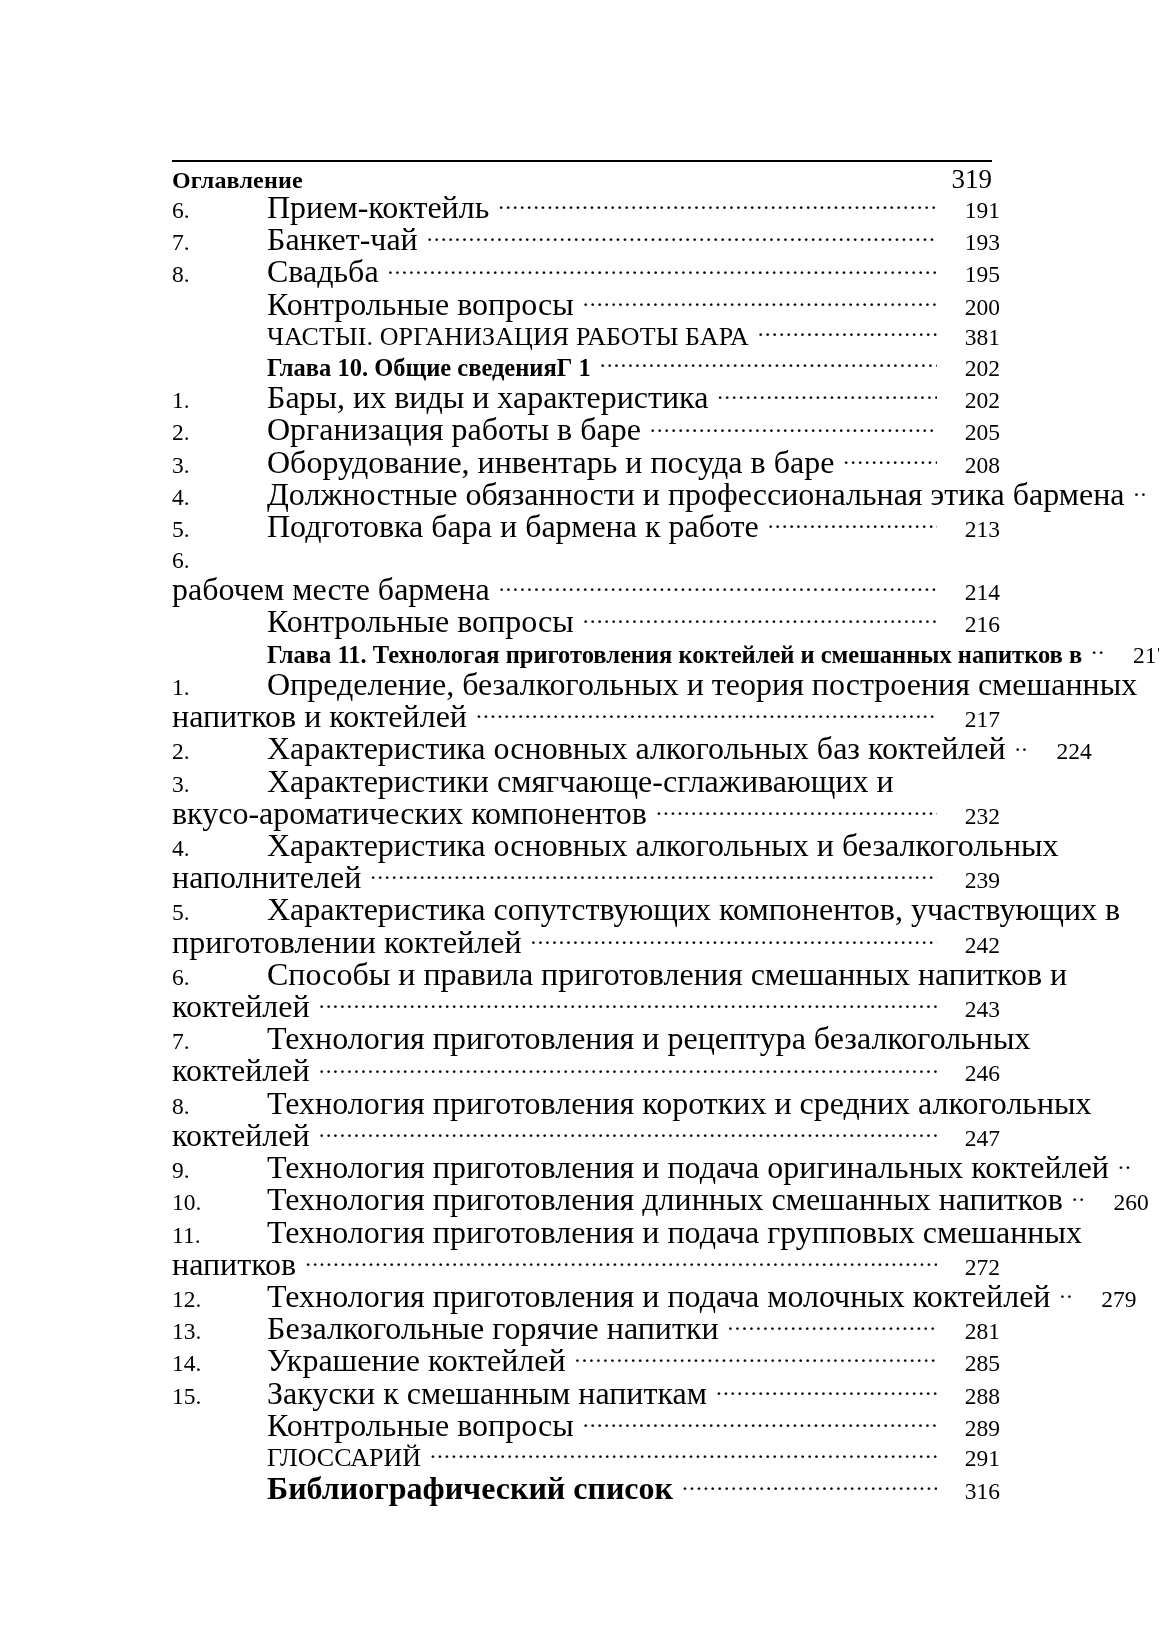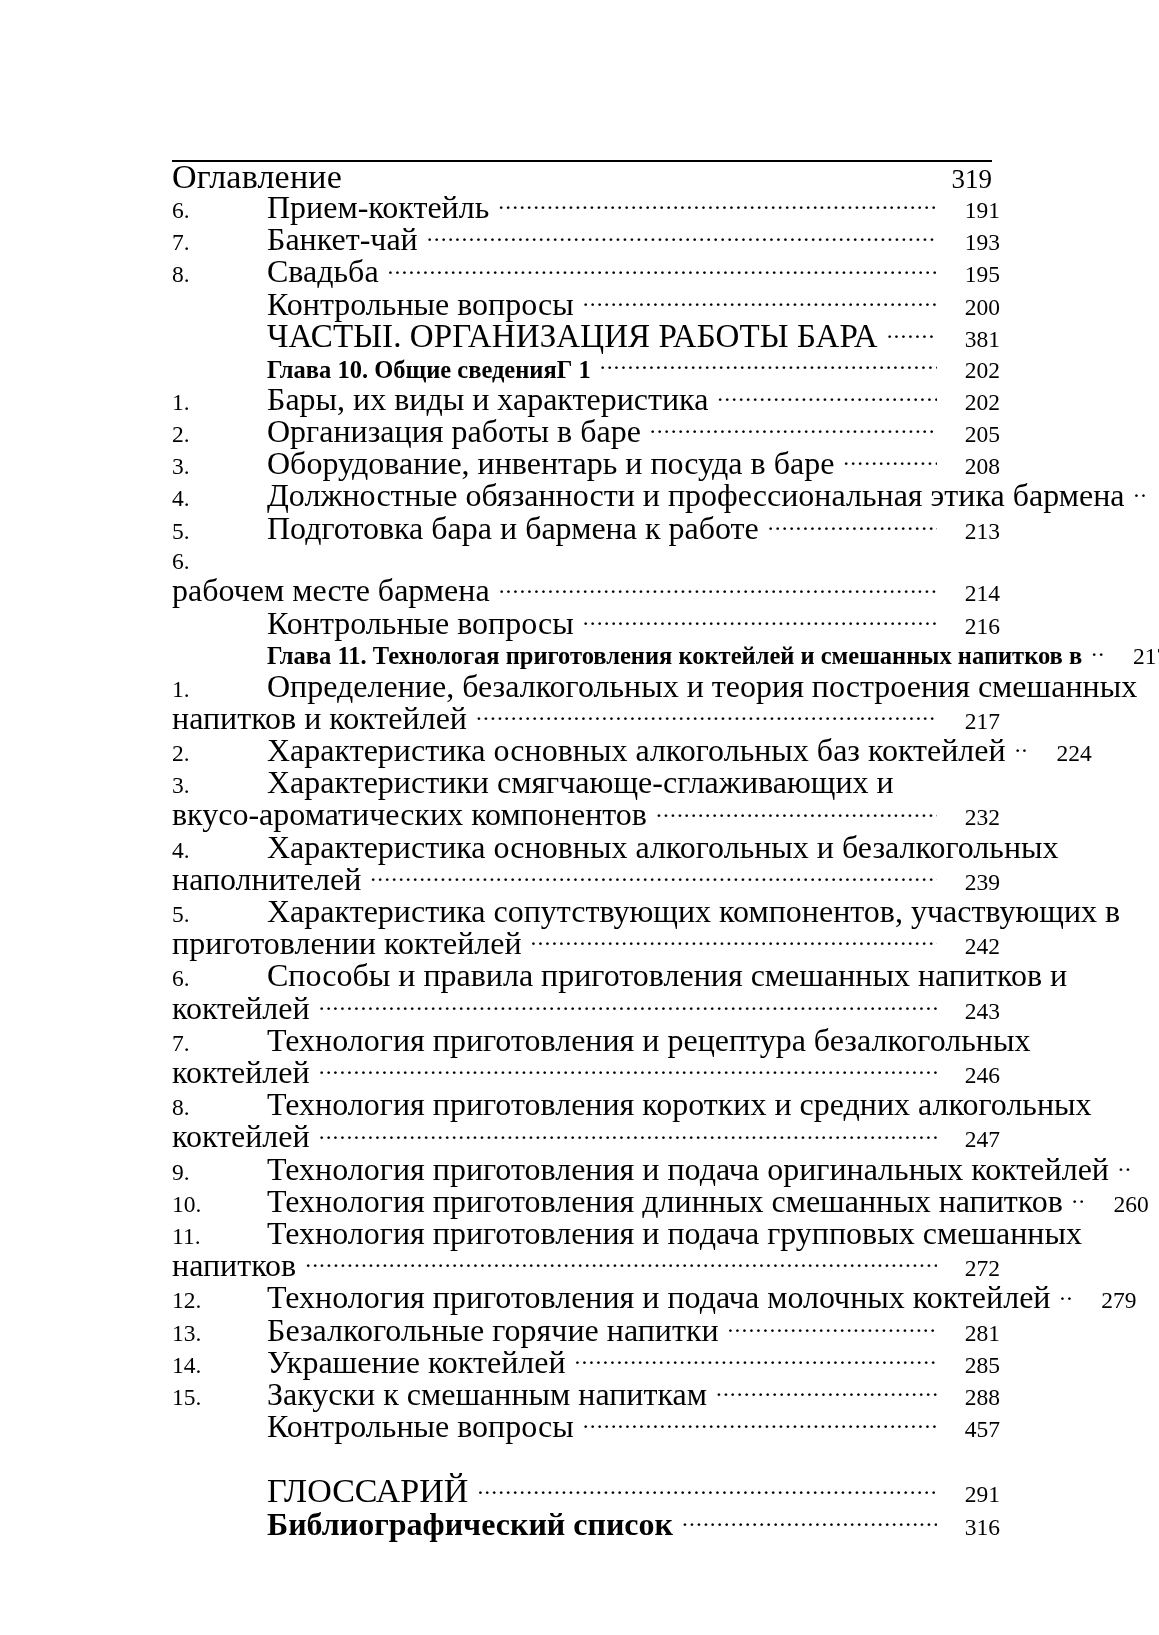--- a/index.html
+++ b/index.html
@@ -29,22 +29,22 @@
   .runhead {
     position: absolute;
     left: 172px;
     top: 118px;
     width: 820px;
     display: flex;
     align-items: baseline;
     justify-content: space-between;
   }
   .runhead-title {
-    font-size: 34px;
-    font-weight: normal;
+    font-size: 24px;
+    font-weight: bold;
     letter-spacing: 0.2px;
   }
   .runhead-page {
     font-size: 27px;
     font-weight: normal;
     margin-top: 46px;
   }
   .runhead-rule {
     position: absolute;
     left: 172px;
@@ -105,24 +105,24 @@
 
   .pg {
     flex: 0 0 auto;
     width: 56px;
     text-align: right;
     font-size: 23.5px;
   }
 
   
   .row.part .title,
-  .row.part .num { font-size: 33px; letter-spacing: 0.1px; text-align: center; }
+  .row.part .num { font-size: 26px; letter-spacing: 0.1px; text-align: center; }
   .row.chapter .title { font-weight: bold; font-size: 24.5px; }
   .row.bold .title { font-weight: bold; }
-  .row.big .title { font-size: 34px; margin-top: 32px; }
+  .row.big .title { font-size: 26px; }
 
   
   .row.cont .num { width: 0; }
 </style>
 </head>
 <body>
 
 <div class="page">
 
   <div class="runhead">
@@ -356,21 +356,21 @@
       <div class="row ">
         <span class="num">15.</span>
         <span class="title">Закуски к смешанным напиткам</span>
         <span class="leader"></span>
         <span class="pg">288</span>
       </div>
       <div class="row plain">
         <span class="num"></span>
         <span class="title">Контрольные вопросы</span>
         <span class="leader"></span>
-        <span class="pg">457</span>
+        <span class="pg">289</span>
       </div>
       <div class="row big">
         <span class="num"></span>
         <span class="title">ГЛОССАРИЙ</span>
         <span class="leader"></span>
         <span class="pg">291</span>
       </div>
       <div class="row bold">
         <span class="num"></span>
         <span class="title">Библиографический список</span>

